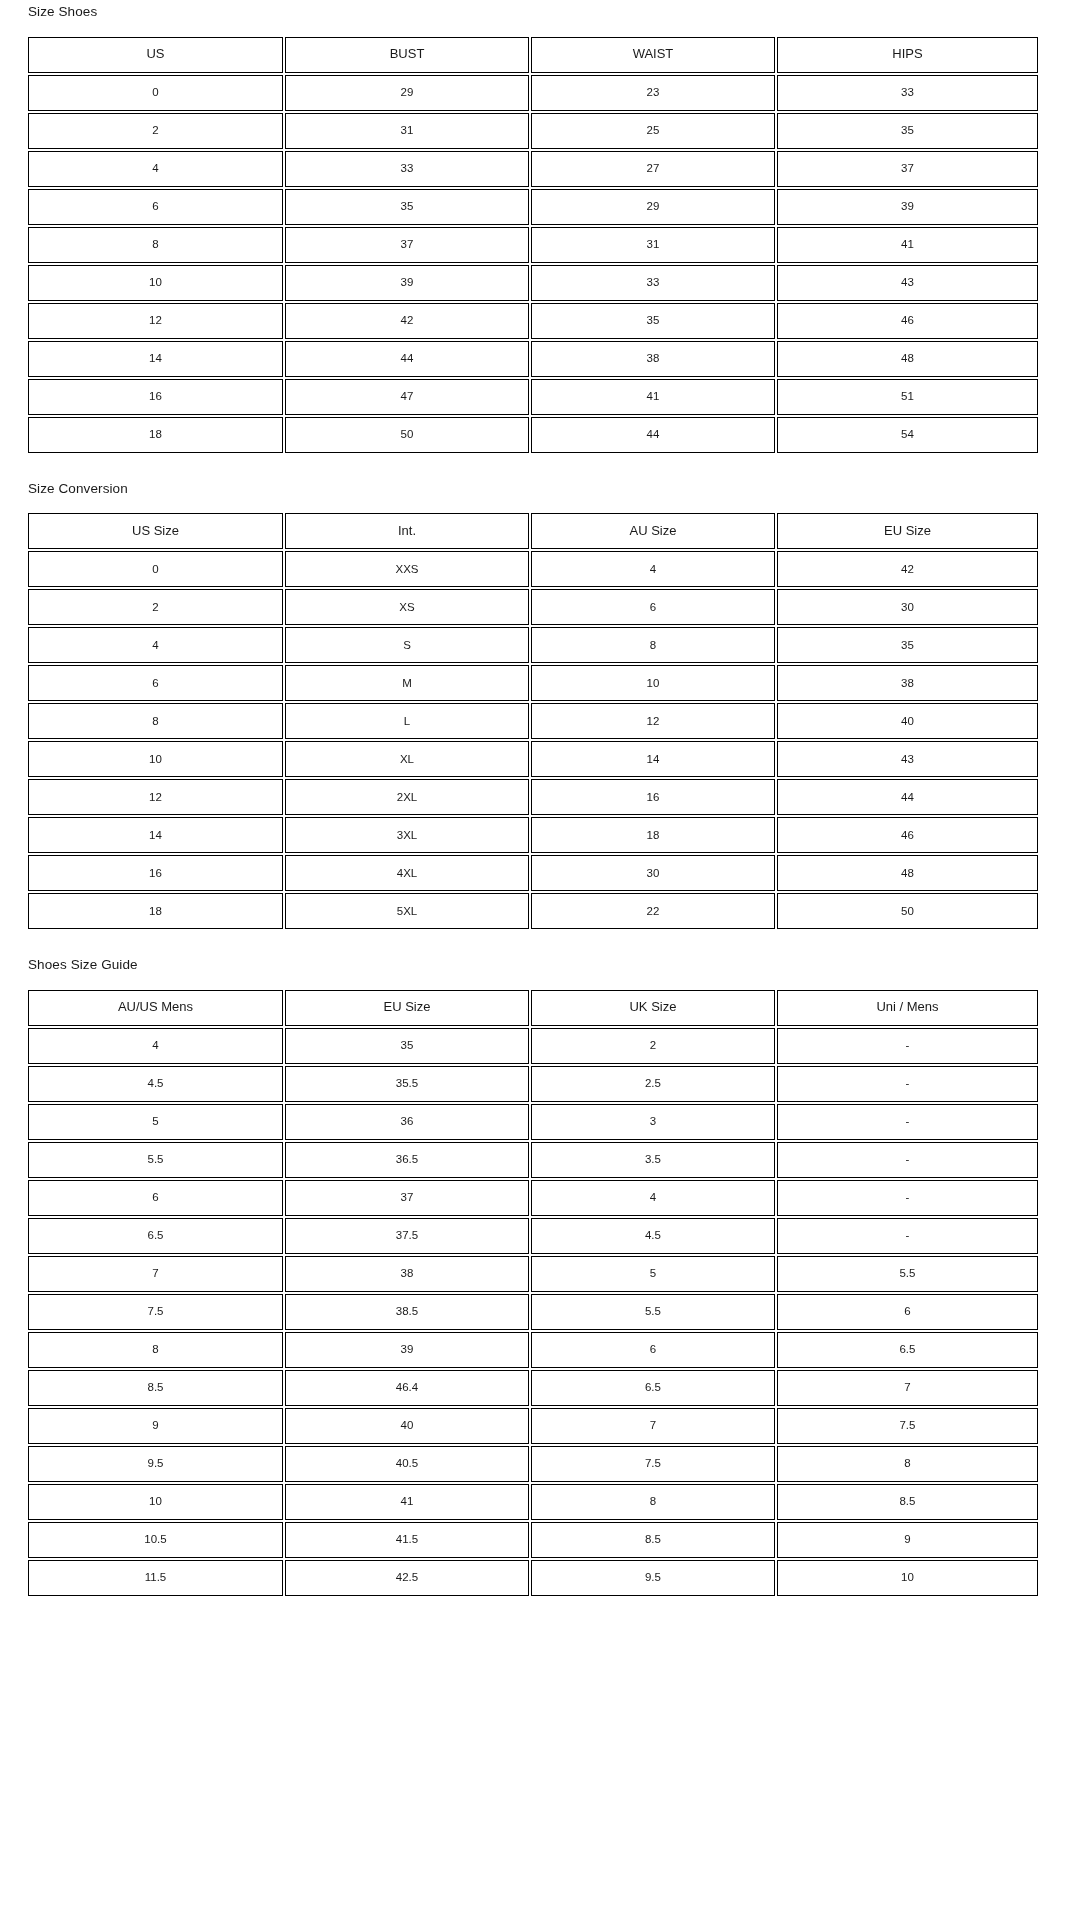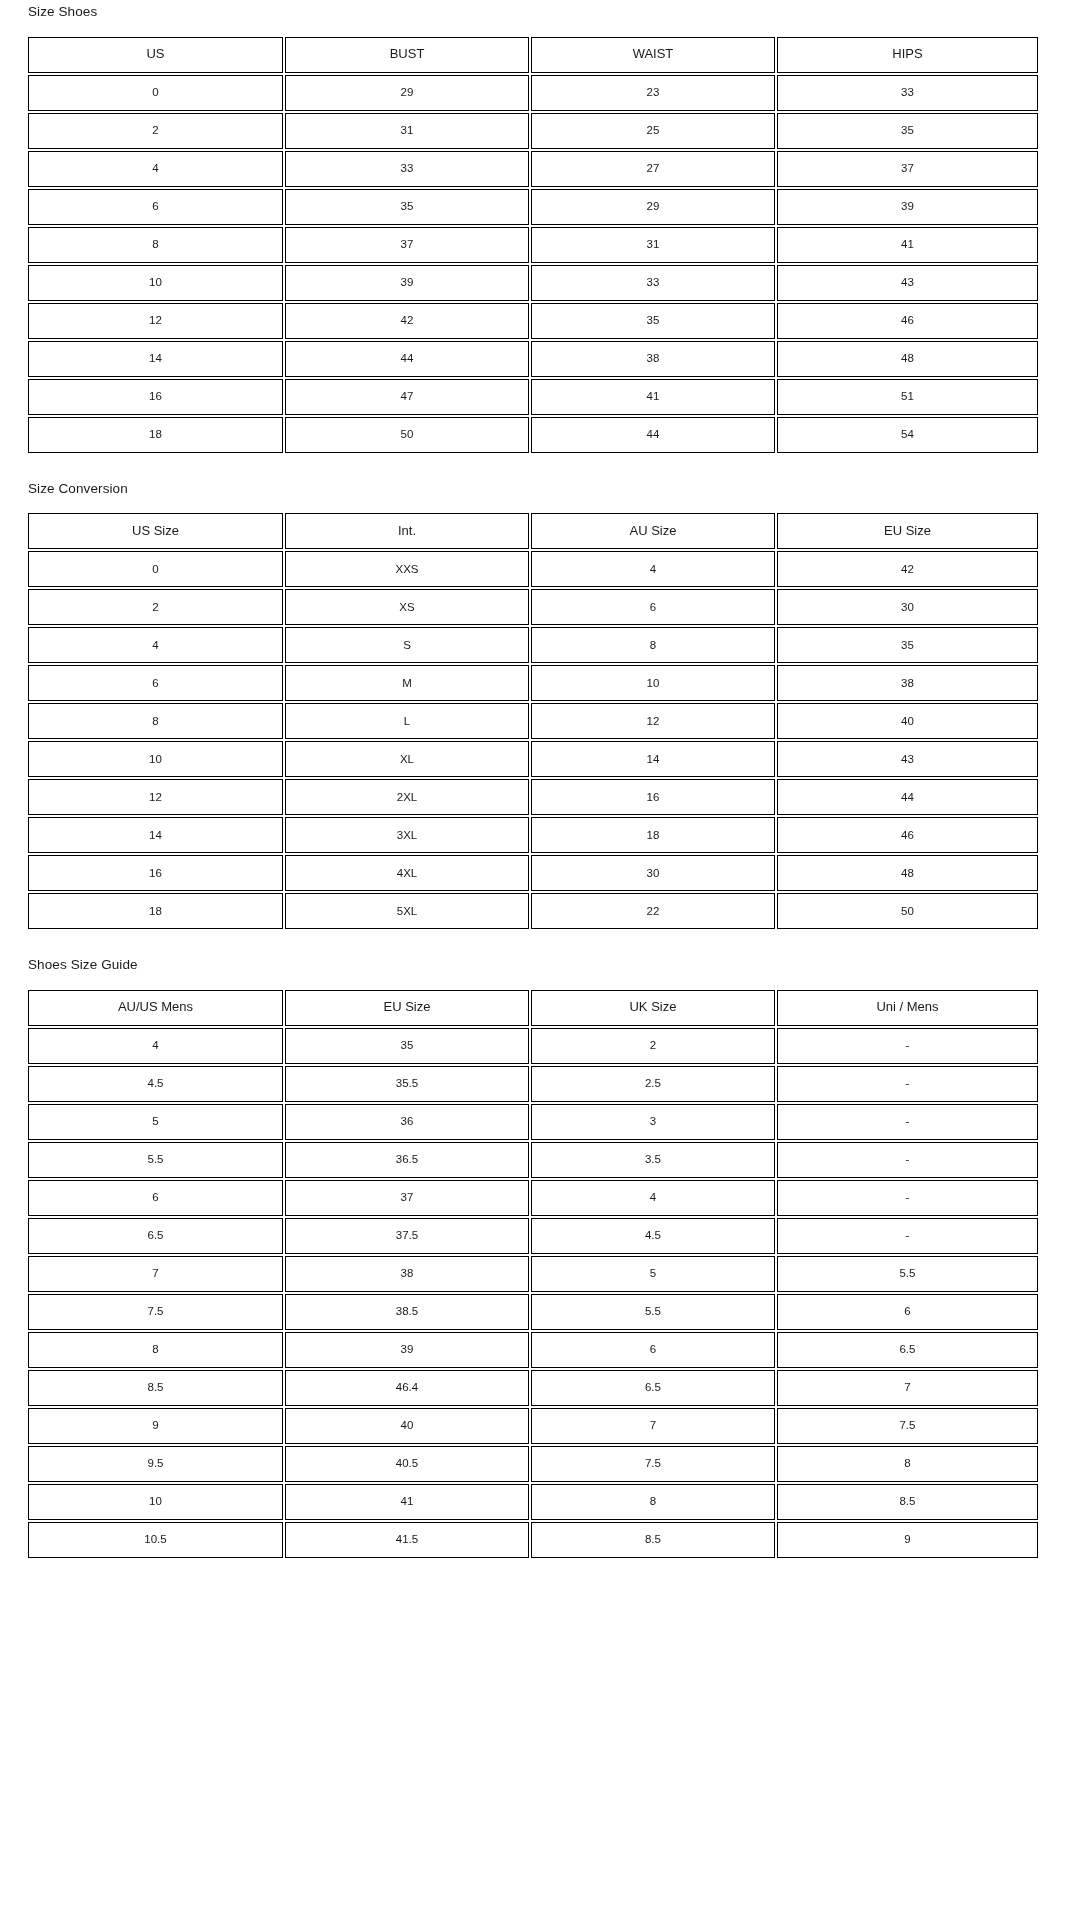--- a/index.html
+++ b/index.html
@@ -332,18 +332,24 @@
           <td>41</td>
           <td>8</td>
           <td>8.5</td>
         </tr>
         <tr>
           <td>10.5</td>
           <td>41.5</td>
           <td>8.5</td>
           <td>9</td>
         </tr>
+        <tr>
+          <td>11.5</td>
+          <td>42.5</td>
+          <td>9.5</td>
+          <td>10</td>
+        </tr>
       </tbody>
     </table>
     <div class="bottom-spacer"></div>
   </div>
 
 </div>
 
 </body></html>

